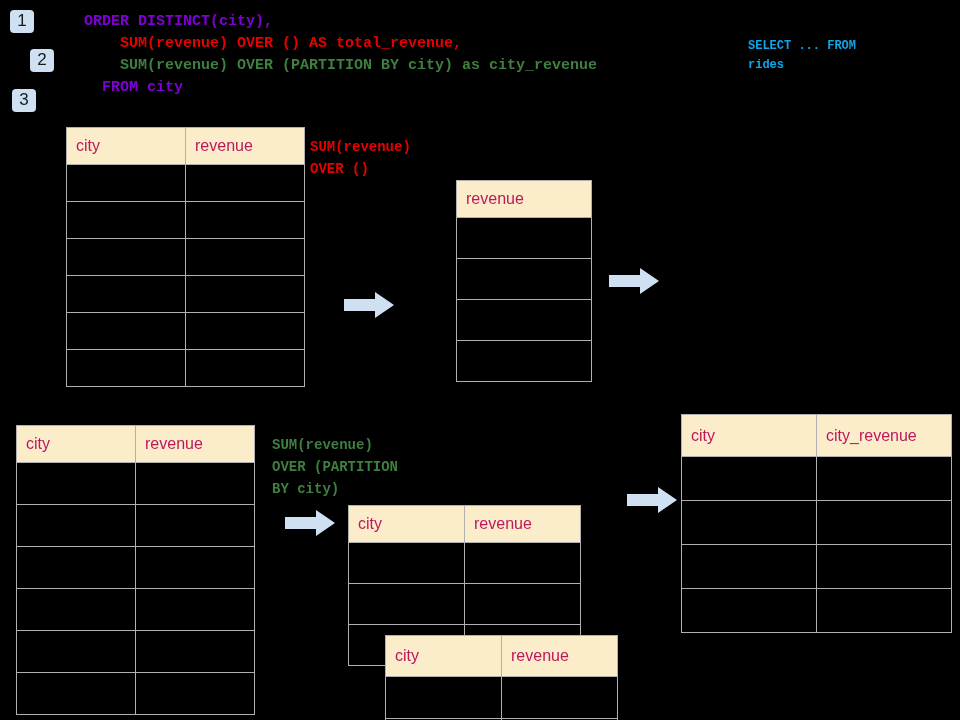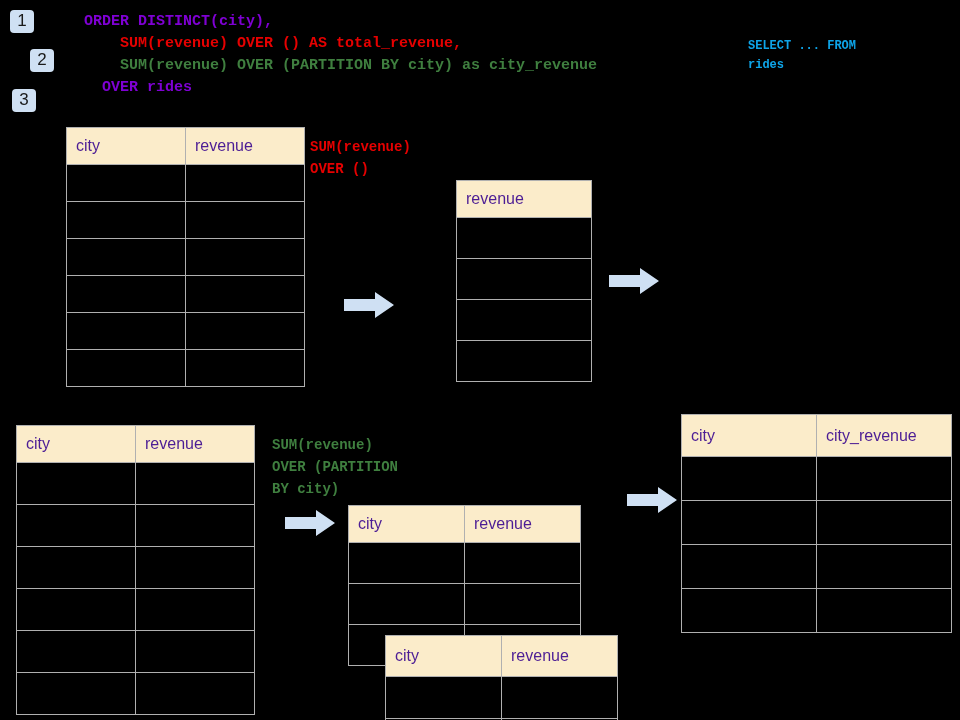--- a/index.html
+++ b/index.html
@@ -74,21 +74,21 @@
     background: #000000;
   }
   .tbl td {
     border: 1px solid #b0b0b0;
     padding: 0;
     background: #000000;
   }
   .tbl th {
     border: 1px solid #b0b0b0;
     background: #fbecca;
-    color: #4c1d95;
+    color: #be185d;
     font-family: "Liberation Sans", sans-serif;
     font-size: 16px;
     font-weight: normal;
     text-align: left;
     padding: 0 0 0 9px;
   }
 
   
   .arrow {
     position: absolute;
@@ -100,21 +100,21 @@
 
 <div id="stage">
 
   <div class="badge" style="left:10px; top:10px;">1</div>
   <div class="badge" style="left:30px; top:49px;">2</div>
   <div class="badge" style="left:12px; top:89px;">3</div>
 
   <div class="code c-violet" style="left:84px; top:11px;">ORDER DISTINCT(city),</div>
   <div class="code c-red" style="left:84px; top:33px;">    SUM(revenue) OVER () AS total_revenue,</div>
   <div class="code c-green" style="left:84px; top:55px;">    SUM(revenue) OVER (PARTITION BY city) as city_revenue</div>
-  <div class="code c-violet" style="left:84px; top:77px;">  OVER rides</div>
+  <div class="code c-violet" style="left:84px; top:77px;">  FROM city</div>
 
   <div class="side-note" style="left:748px; top:37px;">SELECT ... FROM
 rides</div>
 
   <div class="annot red" style="left:310px; top:136px;">SUM(revenue)
 OVER ()</div>
 
   <div class="annot green" style="left:272px; top:434px;">SUM(revenue)
 OVER (PARTITION
 BY city)</div>

